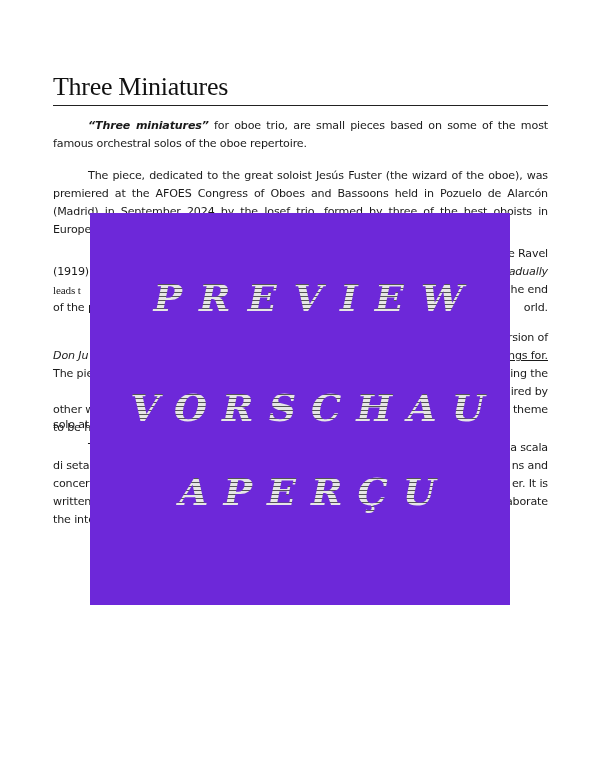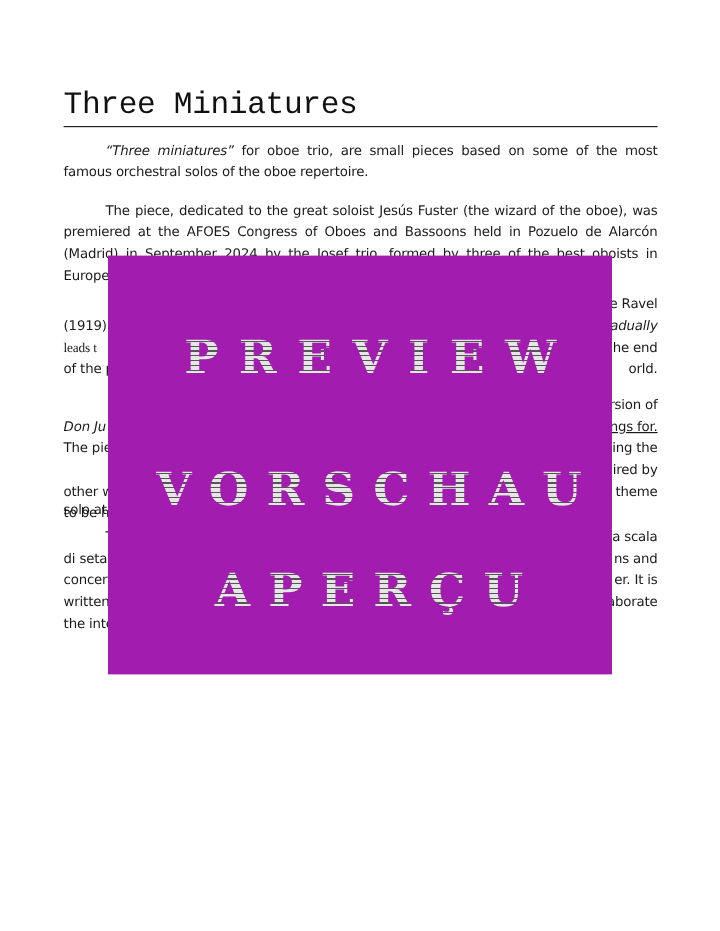--- a/index.html
+++ b/index.html
@@ -13,21 +13,21 @@
     }
     .page {
       position: absolute;
       left: 53px; top: 0;
       width: 495px;
     }
     .title {
       position: absolute;
       top: 70px; left: 0;
       margin: 0;
-      font-family: Liberation Mono, monospace;
+      font-family: Liberation Serif, serif;
       font-weight: normal;
       font-size: 26px;
       letter-spacing: -0.3px;
       color: #111;
       line-height: 34px;
       white-space: nowrap;
     }
     .rule {
       position: absolute;
       top: 105px; left: 0;
@@ -43,28 +43,29 @@
       text-align: justify;
       text-indent: 35px;
       letter-spacing: -0.15px;
       color: #1a1a1a;
     }
     .p1 { top: 117px; }
     .p2 { top: 167px; }
     .p3 { top: 245px; }
     .p4 { top: 329px; }
     .p5 { top: 439px; }
-    .bi { font-weight: normal; font-style: italic; }
+    .bi { font-weight: bold; font-style: italic; }
     .it { font-style: italic; }
 
     .overlay {
       position: absolute;
       left: 90px; top: 213px;
-      width: 420px; height: 349px;
-      background: #a21caf;
+      width: 420px; height: 392px;
+      background: #6d28d9;
+      font-style: italic;
     }
     .wm {
       position: absolute;
       left: 0; width: 420px;
       text-align: center;
       font-family: "DejaVu Serif", "Liberation Serif", serif;
       font-weight: bold;
       font-size: 38px;
       color: #d8d8d8;
       white-space: nowrap;

